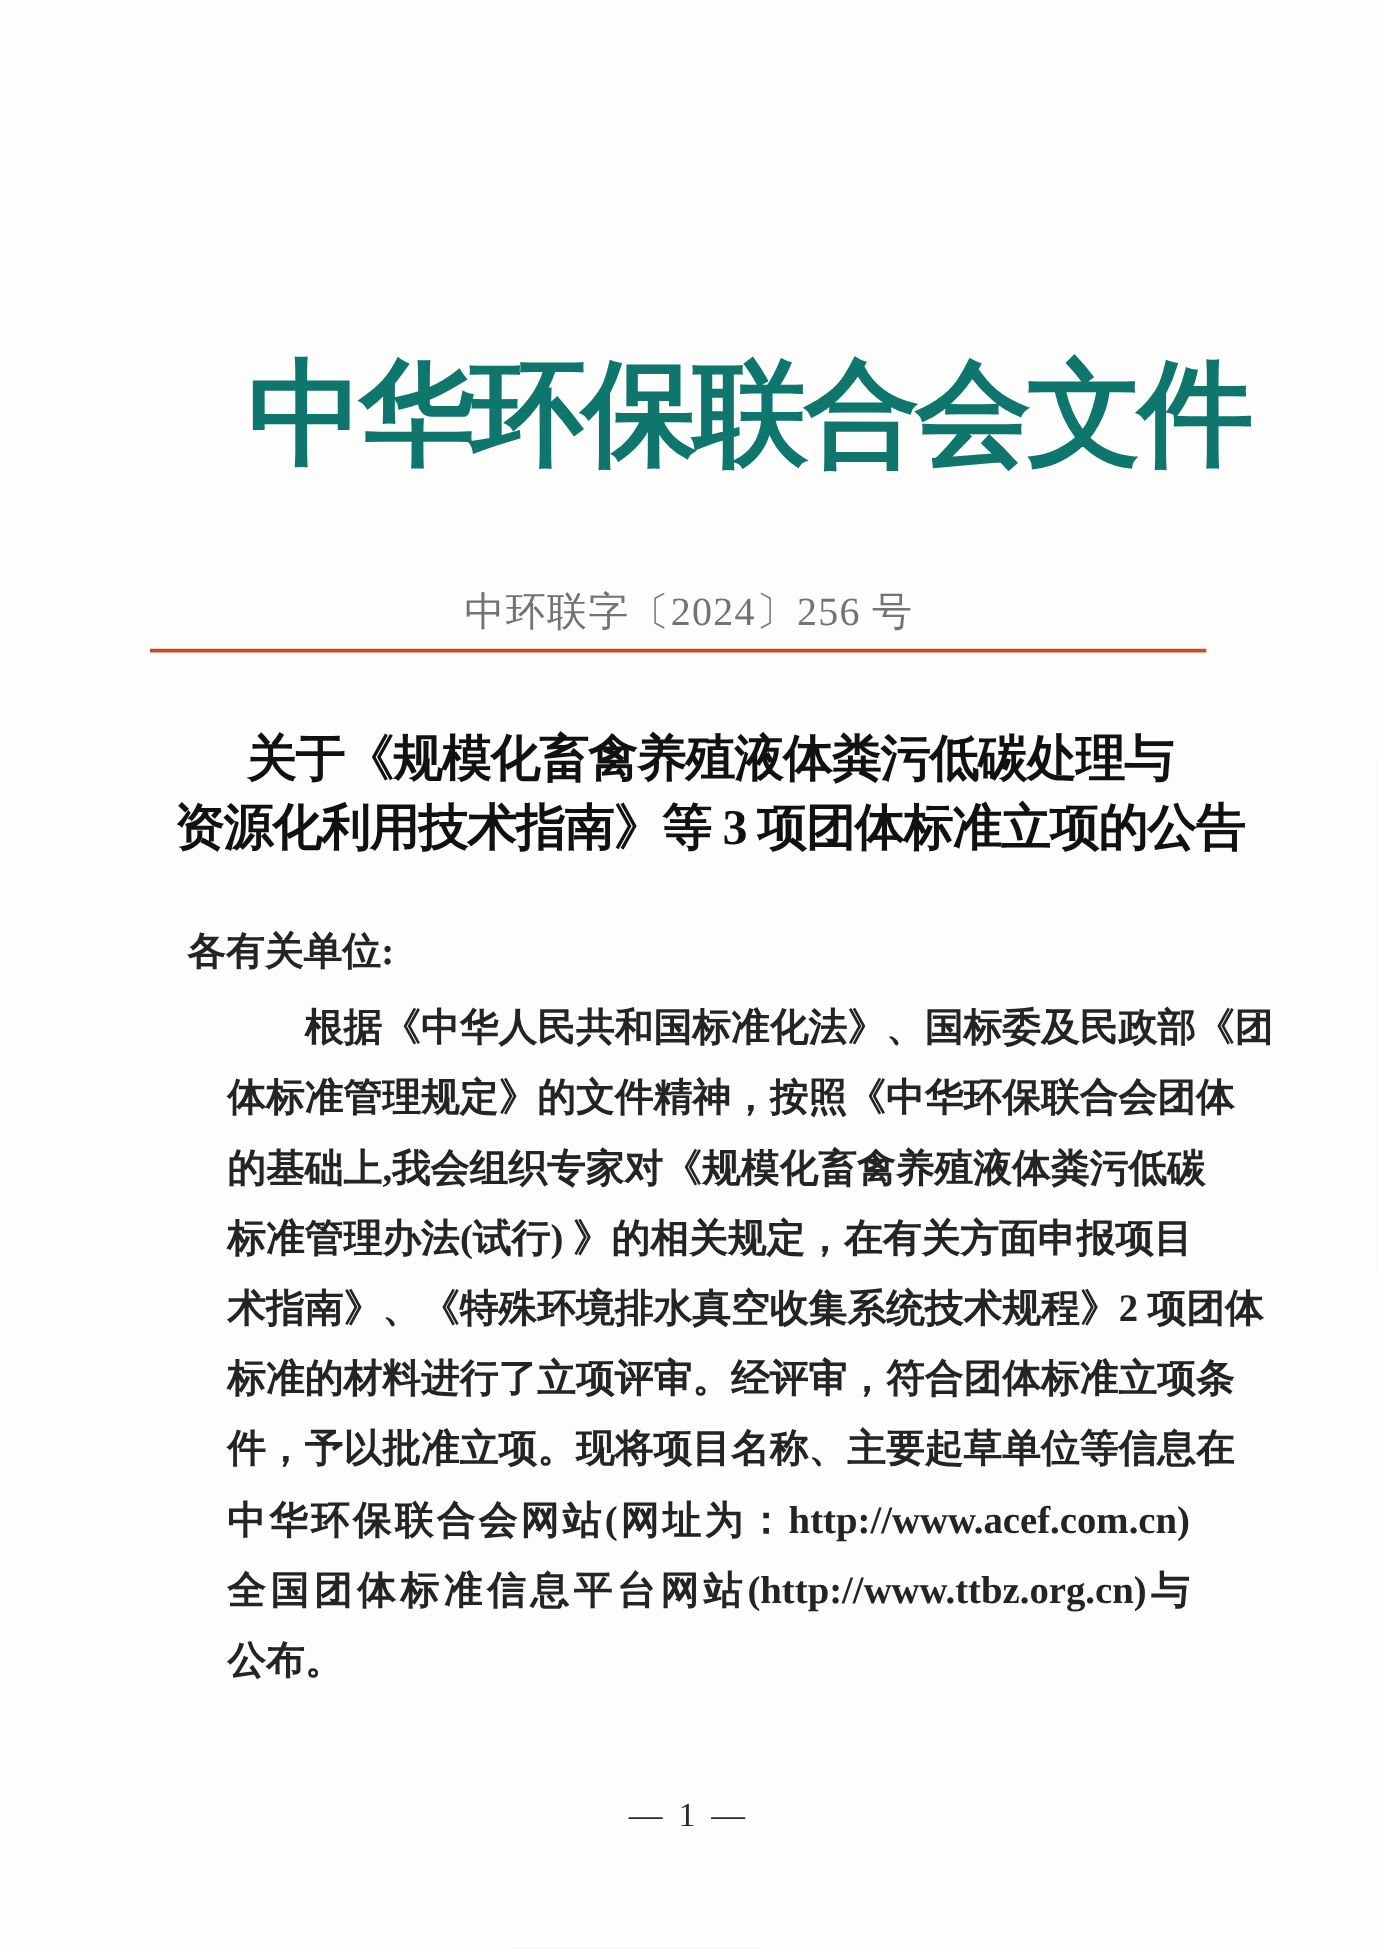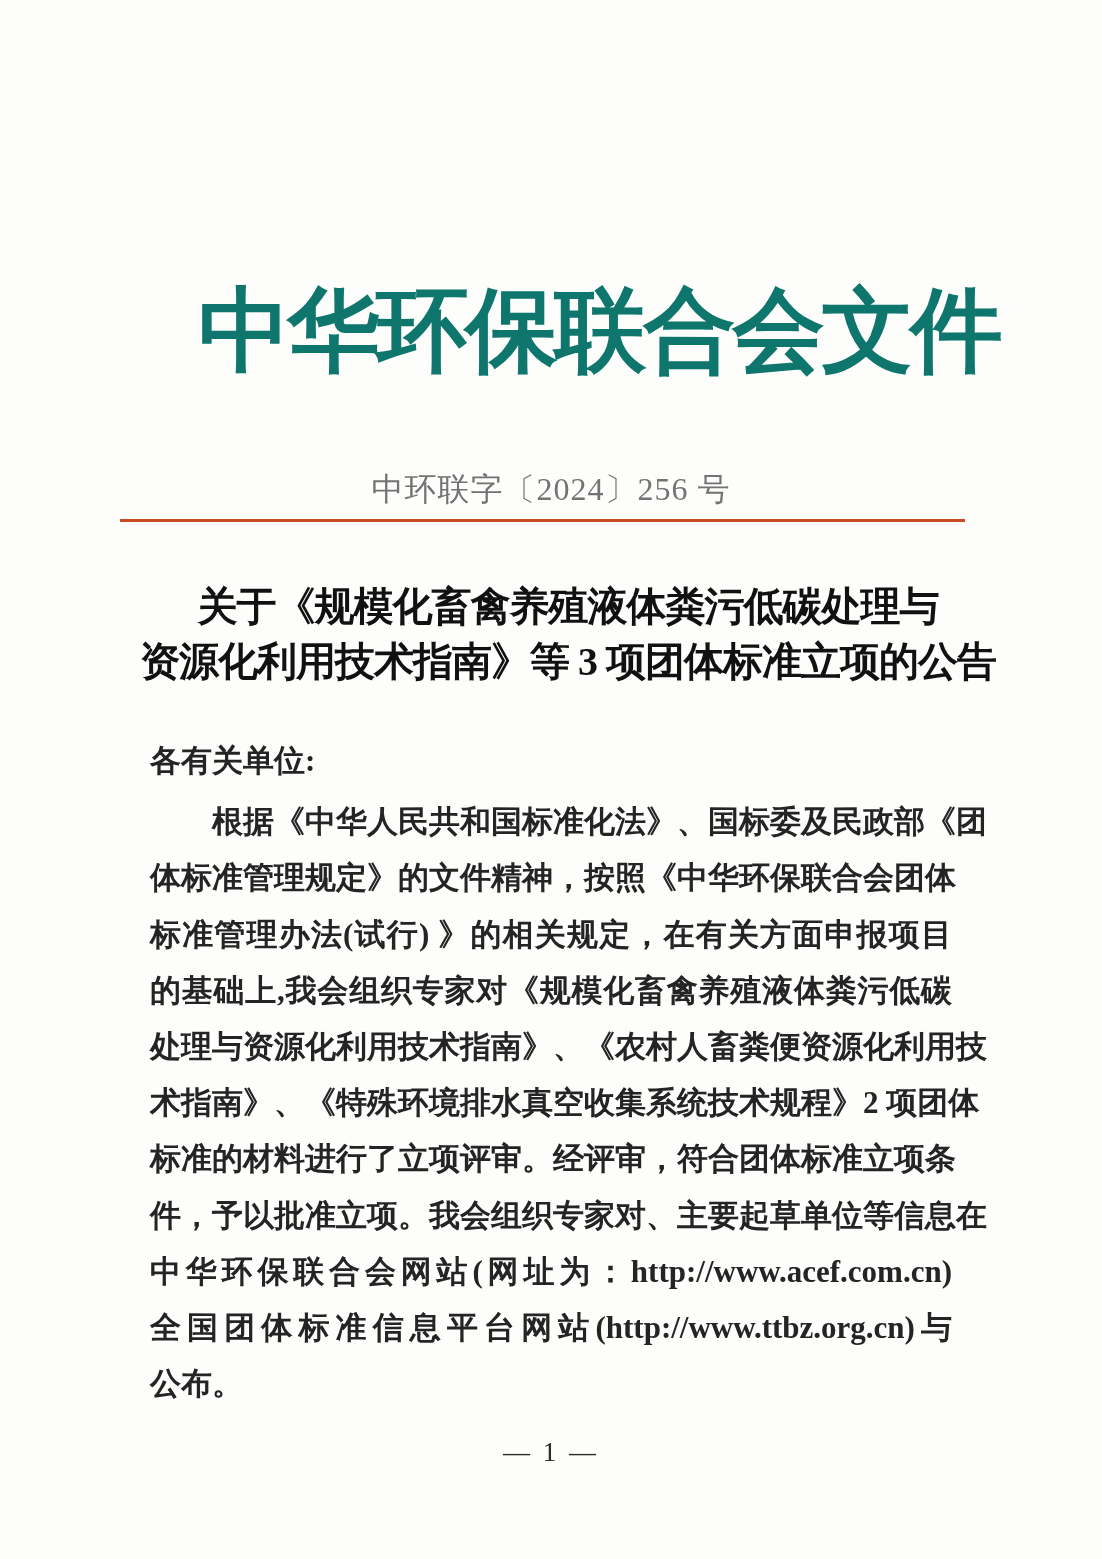--- a/index.html
+++ b/index.html
@@ -79,20 +79,21 @@
   }
   .salutation {
     margin-bottom: 5px;
     text-align: left;
   }
   .body-line {
     text-align: justify;
     text-align-last: justify;
     text-justify: inter-character;
     white-space: nowrap;
+    margin-left: 32px;
   }
   .body-line.indent { text-indent: 2em; }
   .body-line.para-end {
     text-align: center;
     text-align-last: left;
   }
   
   .page-number {
     position: absolute;
     top: 1437px;
@@ -117,26 +118,25 @@
 
   <div class="doc-title">
     <div class="title-line">关于《规模化畜禽养殖液体粪污低碳处理与</div>
     <div class="title-line">资源化利用技术指南》等 3 项团体标准立项的公告</div>
   </div>
 
   <div class="content">
     <div class="salutation">各有关单位:</div>
     <div class="body-line indent">根据《中华人民共和国标准化法》、国标委及民政部《团</div>
     <div class="body-line">体标准管理规定》的文件精神，按照《中华环保联合会团体</div>
+    <div class="body-line">的基础上,我会组织专家对《规模化畜禽养殖液体粪污低碳</div>
     <div class="body-line">标准管理办法(试行) 》的相关规定，在有关方面申报项目</div>
-    <div class="body-line">的基础上,我会组织专家对《规模化畜禽养殖液体粪污低碳</div>
-    <div class="body-line">处理与资源化利用技术指南》、《农村人畜粪便资源化利用技</div>
     <div class="body-line">术指南》、《特殊环境排水真空收集系统技术规程》2 项团体</div>
     <div class="body-line">标准的材料进行了立项评审。经评审，符合团体标准立项条</div>
-    <div class="body-line">件，予以批准立项。我会组织专家对、主要起草单位等信息在</div>
+    <div class="body-line">件，予以批准立项。现将项目名称、主要起草单位等信息在</div>
     <div class="body-line">中华环保联合会网站(网址为：http://www.acef.com.cn)</div>
     <div class="body-line">全国团体标准信息平台网站(http://www.ttbz.org.cn)与</div>
     <div class="body-line para-end">公布。</div>
   </div>
 
   <div class="page-number">— 1 —</div>
 
 </div>
 
 </body></html>

